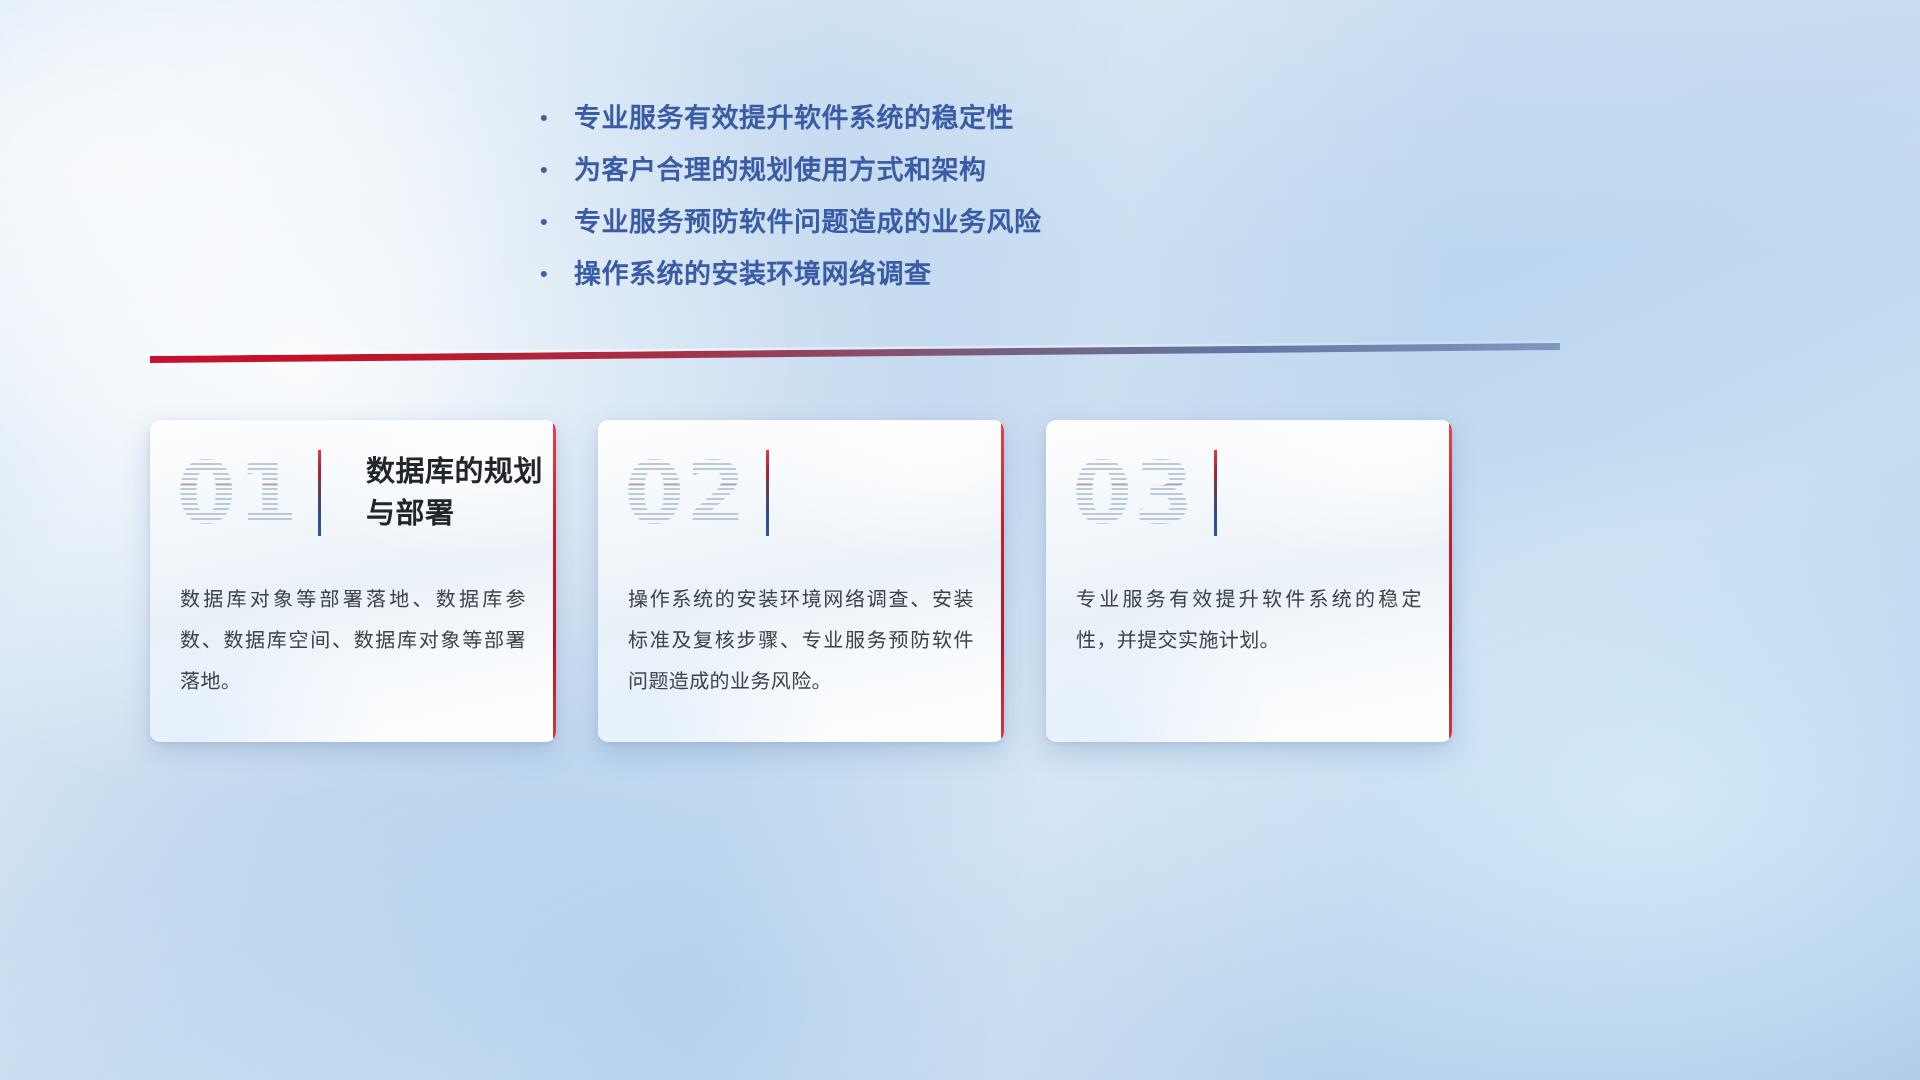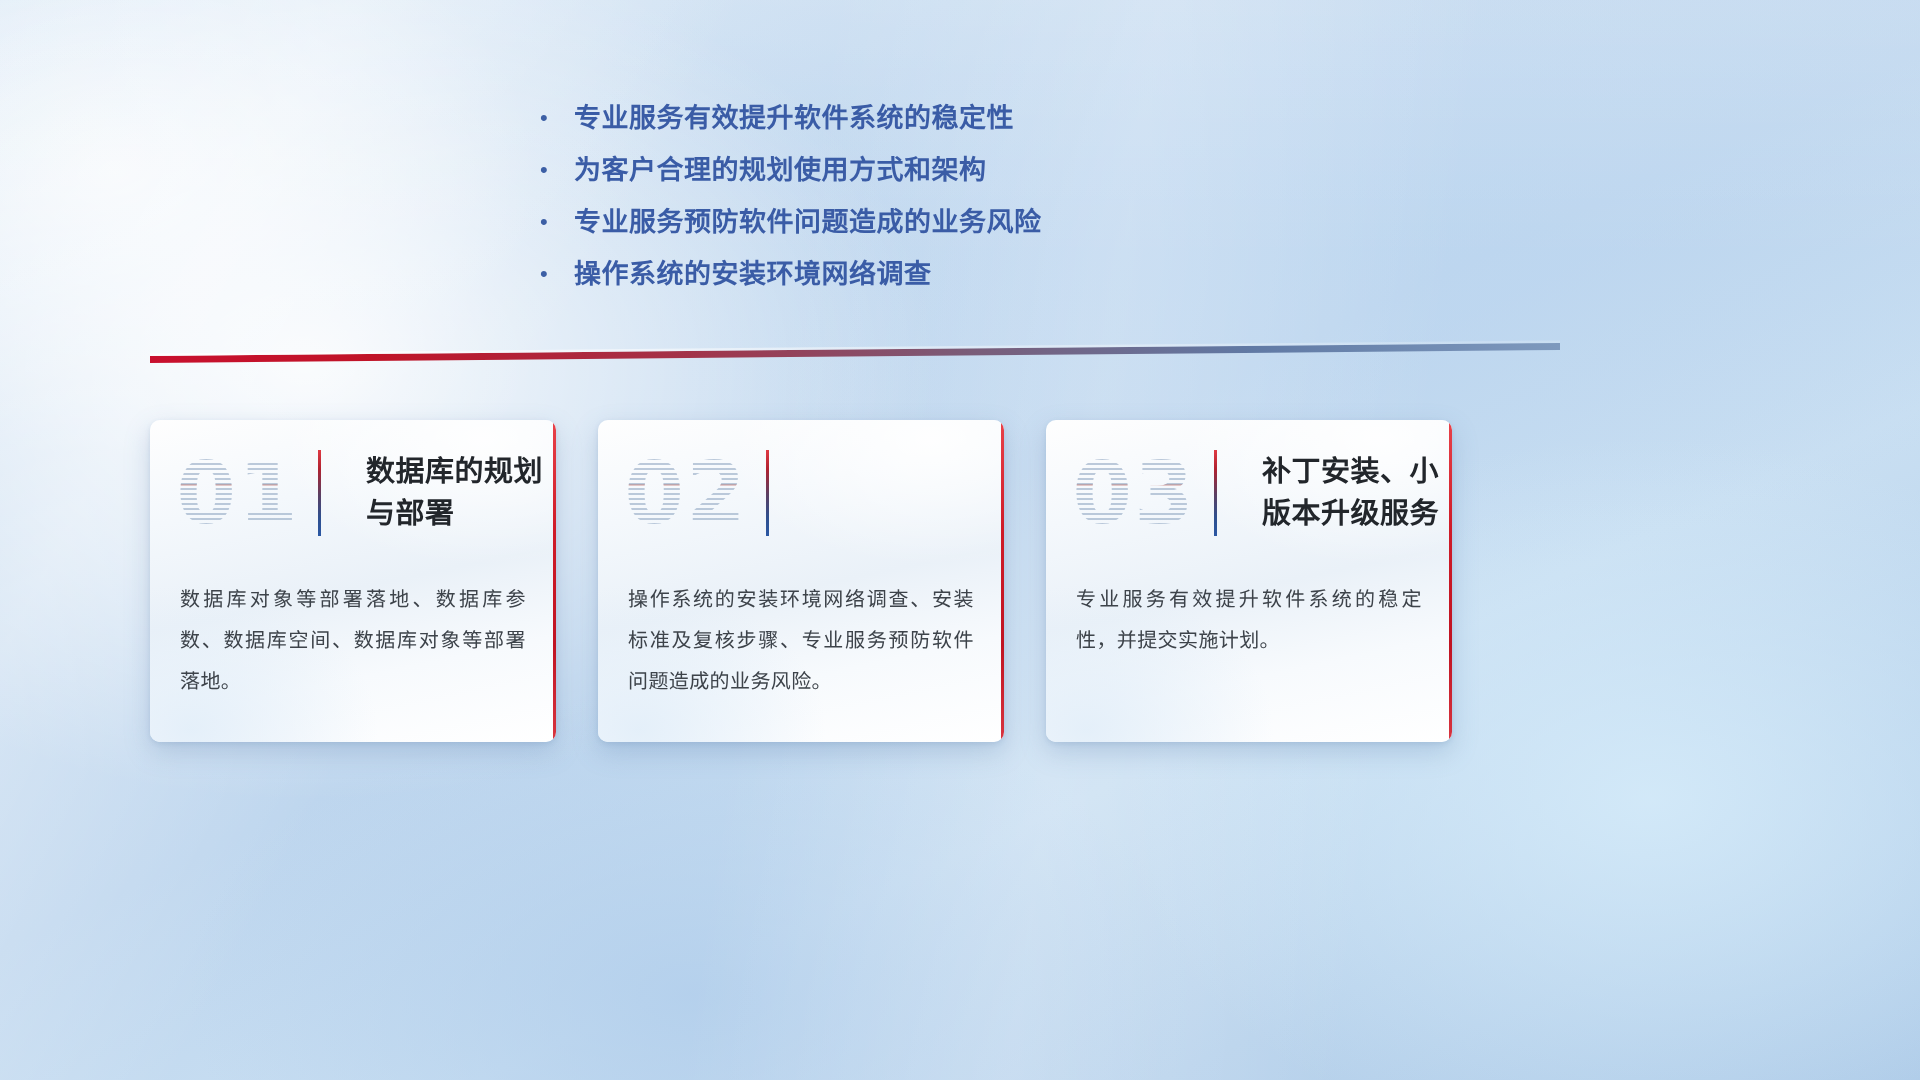--- a/index.html
+++ b/index.html
@@ -211,19 +211,17 @@
 
   <div class="card">
     <div class="card-sheen"></div>
     <div class="card-edge"></div>
     <div class="card-head">
       <div class="card-num">
         <span class="glyph">03</span>
         <span class="glyph tint">03</span>
       </div>
       <div class="card-bar"></div>
-      <div class="card-title">补丁安装、小
-版本升级服务</div>
     </div>
     <div class="card-body">专业服务有效提升软件系统的稳定性，并提交实施计划。</div>
   </div>
 
 </div>
 
 </body></html>

